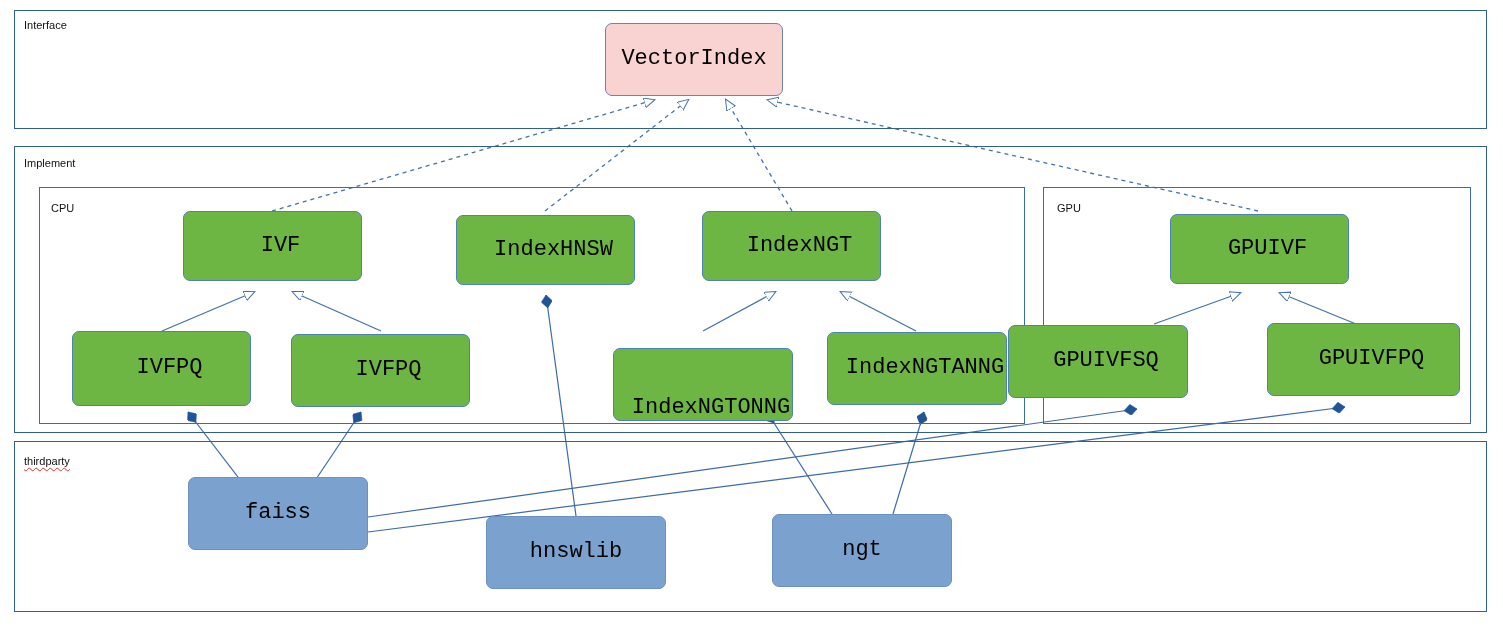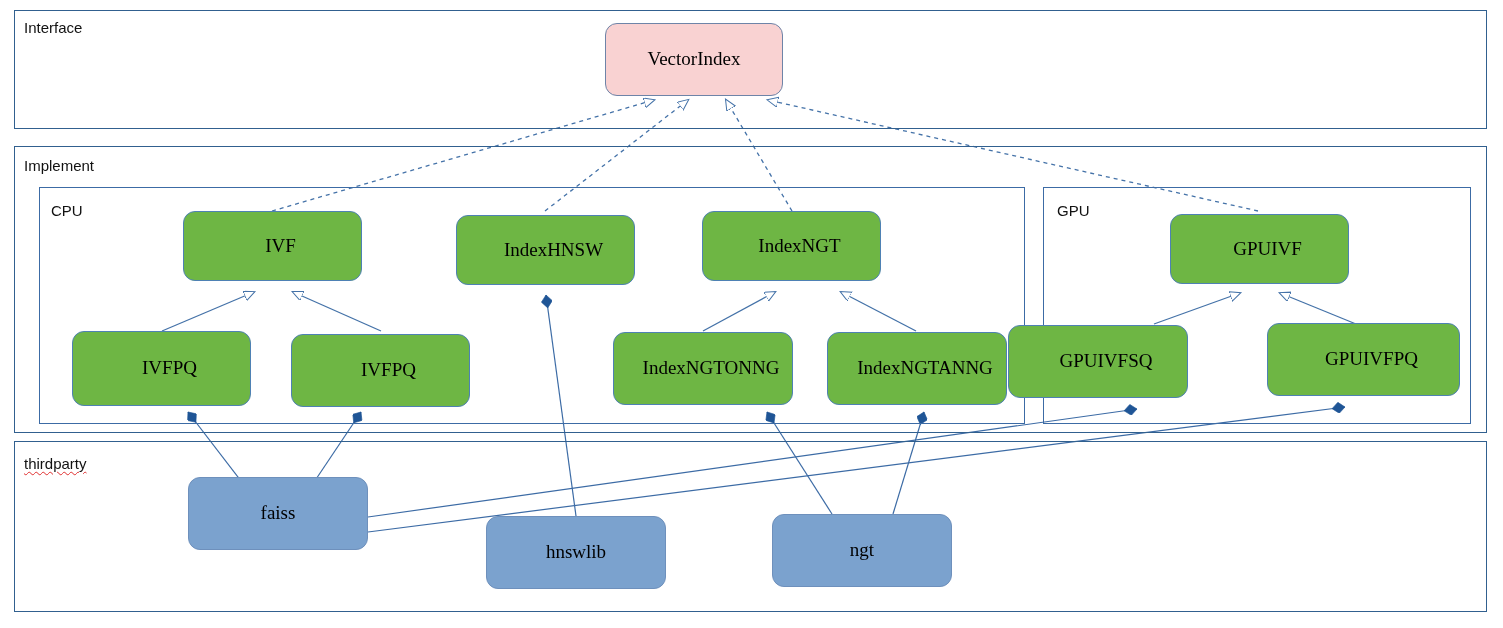--- a/index.html
+++ b/index.html
@@ -3,33 +3,33 @@
 <meta charset="utf-8">
 <style>
   html,body{margin:0;padding:0;background:#ffffff;}
   #stage{position:relative;width:1503px;height:628px;background:#ffffff;
          font-family:"Liberation Sans",sans-serif;overflow:hidden;}
 
   
   .panel{position:absolute;border:1px solid #31608F;background:transparent;box-sizing:border-box;}
   .panel.thin{border:1px solid #3C6BA5;}
   .panel-label{position:absolute;font-family:"Liberation Sans",sans-serif;
-               font-size:15px;color:#111111;white-space:nowrap;}
+               font-size:11px;color:#111111;white-space:nowrap;}
   .panel-label.spell{
       text-decoration:underline;
       text-decoration-color:#E03030;
       text-decoration-style:wavy;
       text-decoration-thickness:1px;
       text-underline-offset:2px;
   }
 
   
-  .node{position:absolute;box-sizing:border-box;border-radius:12px;
+  .node{position:absolute;box-sizing:border-box;border-radius:7px;
         display:flex;align-items:center;justify-content:center;
-        font-family:Liberation Serif, serif;font-size:19px;color:#000000;
+        font-family:Liberation Mono, monospace;font-size:22px;color:#000000;
         text-align:center;line-height:1.1;}
   .node.iface{background:#F9D2D2;border:1.2px solid #6E84A8;}
   .node.impl {background:#6EB644;border:1.2px solid #4E81B4;padding-left:16px;}
   .node.third{background:#7BA2CE;border:1.2px solid #6E90BC;}
   .node span{pointer-events:none;}
 
   
   #wires{position:absolute;left:0;top:0;width:1503px;height:628px;
          pointer-events:none;}
 </style>
@@ -107,21 +107,21 @@
   </div>
 
   <div class="node impl" style="left:72px;top:331px;width:179px;height:75px;">
     <span>IVFPQ</span>
   </div>
 
   <div class="node impl" style="left:291px;top:334px;width:179px;height:73px;">
     <span>IVFPQ</span>
   </div>
 
-  <div class="node impl" style="left:613px;top:332px;width:180px;height:73px;">
+  <div class="node impl" style="left:613px;top:348px;width:180px;height:73px;align-items:flex-end;">
     <span>IndexNGTONNG</span>
   </div>
 
   <div class="node impl" style="left:827px;top:332px;width:180px;height:73px;">
     <span>IndexNGTANNG</span>
   </div>
 
   <div class="node impl" style="left:1170px;top:214px;width:179px;height:70px;">
     <span>GPUIVF</span>
   </div>

